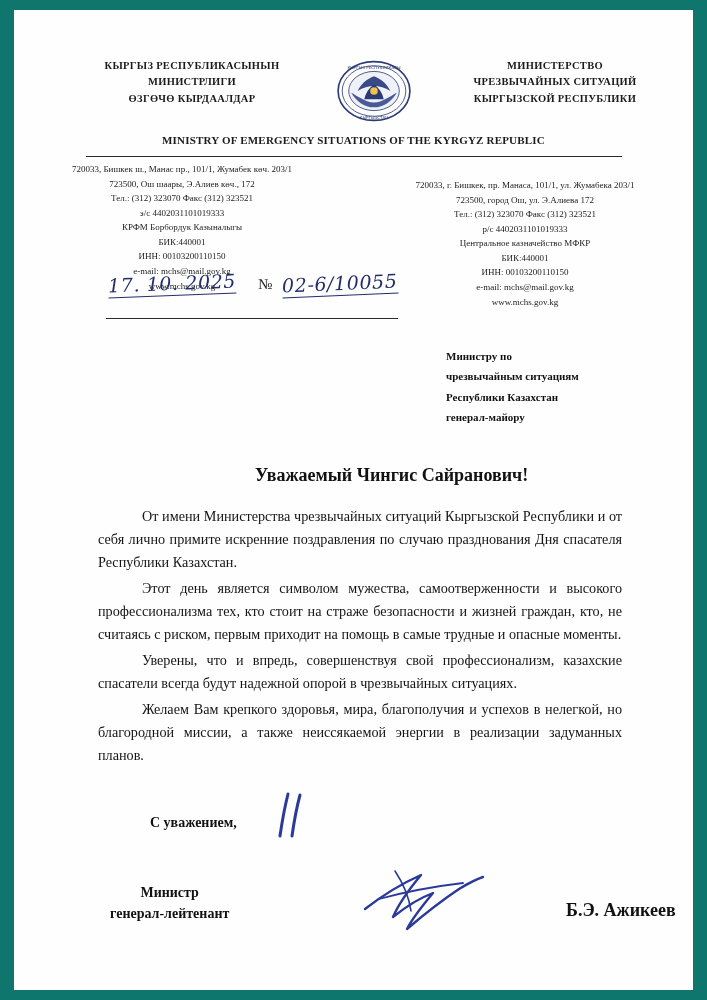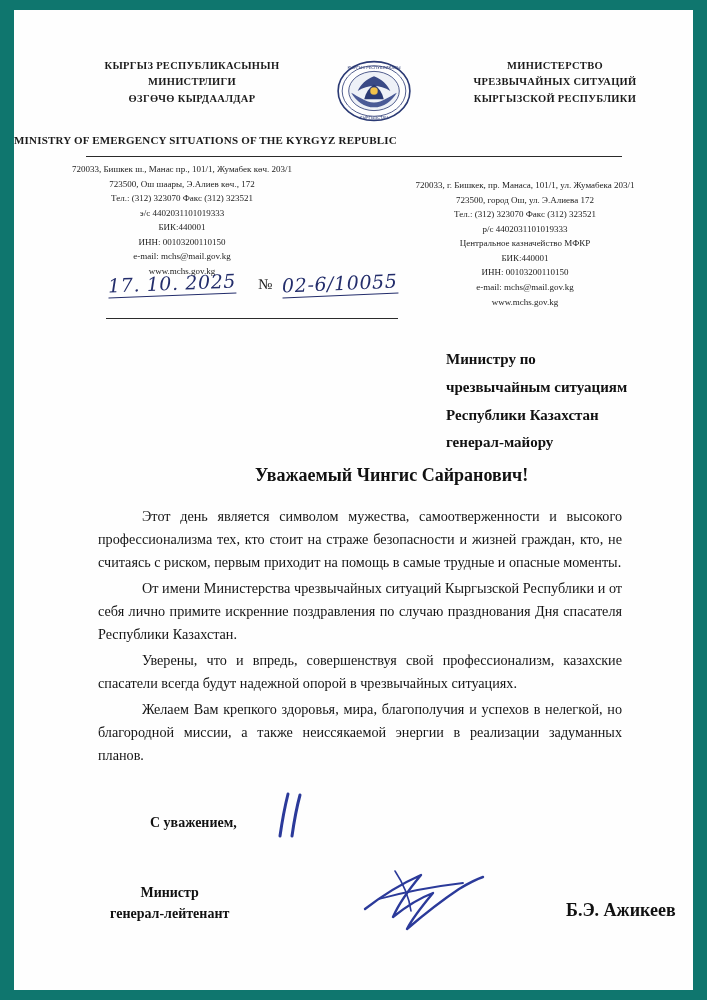--- a/index.html
+++ b/index.html
@@ -59,20 +59,21 @@
   .emblem {
     width: 82px;
     height: 62px;
   }
 
   .hdr-en {
     position: absolute;
     left: 0;
     top: 124px;
     width: 679px;
+    text-align: center;
     font-size: 11px;
     font-weight: bold;
     letter-spacing: 0.2px;
     color: #1b1b1b;
   }
   .hdr-rule {
     position: absolute;
     left: 72px;
     top: 146px;
     width: 536px;
@@ -146,21 +147,21 @@
     height: 1px;
     background: #2b2b2b;
   }
 
   
   .addressee {
     position: absolute;
     left: 432px;
     top: 336px;
     width: 250px;
-    font-size: 15px;
+    font-size: 11px;
     font-weight: bold;
     line-height: 1.85;
     color: #111;
   }
 
   
   .salutation {
     position: absolute;
     left: 241px;
     top: 455px;
@@ -263,20 +264,21 @@
 
     <div class="hdr-en">MINISTRY OF EMERGENCY SITUATIONS OF THE KYRGYZ REPUBLIC</div>
     <div class="hdr-rule"></div>
 
     <div class="addresses">
       <div class="addr-col addr-left">
         <div>720033, Бишкек ш., Манас пр., 101/1, Жумабек көч. 203/1</div>
         <div>723500,  Ош шаары,  Э.Алиев көч., 172</div>
         <div>Тел.: (312) 323070 Факс (312) 323521</div>
         <div>э/с 4402031101019333</div>
+        <div>КРФМ Борбордук Казыналыгы</div>
         <div>БИК:440001</div>
         <div>ИНН: 00103200110150</div>
         <div>e-mail: mchs@mail.gov.kg</div>
         <div>www.mchs.gov.kg</div>
       </div>
       <div class="addr-col addr-right">
         <div>720033, г. Бишкек, пр. Манаса, 101/1, ул. Жумабека 203/1</div>
         <div>723500, город Ош, ул. Э.Алиева 172</div>
         <div>Тел.: (312) 323070 Факс (312) 323521</div>
         <div>р/с 4402031101019333</div>
@@ -298,22 +300,22 @@
     <div class="addressee">
       <div>Министру по</div>
       <div>чрезвычайным ситуациям</div>
       <div>Республики Казахстан</div>
       <div>генерал-майору</div>
     </div>
 
     <div class="salutation">Уважаемый Чингис Сайранович!</div>
 
     <div class="body">
+      <p>От имени Министерства чрезвычайных ситуаций Кыргызской Республики и от себя лично примите искренние поздравления по случаю празднования Дня спасателя Республики Казахстан.</p>
       <p>Этот день является символом мужества, самоотверженности и высокого профессионализма тех, кто стоит на страже безопасности и жизней граждан, кто, не считаясь с риском, первым приходит на помощь в самые трудные и опасные моменты.</p>
-      <p>От имени Министерства чрезвычайных ситуаций Кыргызской Республики и от себя лично примите искренние поздравления по случаю празднования Дня спасателя Республики Казахстан.</p>
       <p>Уверены, что и впредь, совершенствуя свой профессионализм, казахские спасатели всегда будут надежной опорой в чрезвычайных ситуациях.</p>
       <p>Желаем Вам крепкого здоровья, мира, благополучия и успехов в нелегкой, но благородной миссии, а также неиссякаемой энергии в реализации задуманных планов.</p>
     </div>
 
     <div class="regards">С уважением,</div>
 
     <svg class="sig-scribble" viewBox="0 0 40 46">
       <path d="M8 44 C10 30 13 14 16 2" stroke="#2b3a9a" stroke-width="3" fill="none" stroke-linecap="round"></path>
       <path d="M20 44 C22 30 25 14 28 3" stroke="#2b3a9a" stroke-width="3" fill="none" stroke-linecap="round"></path>
     </svg>

